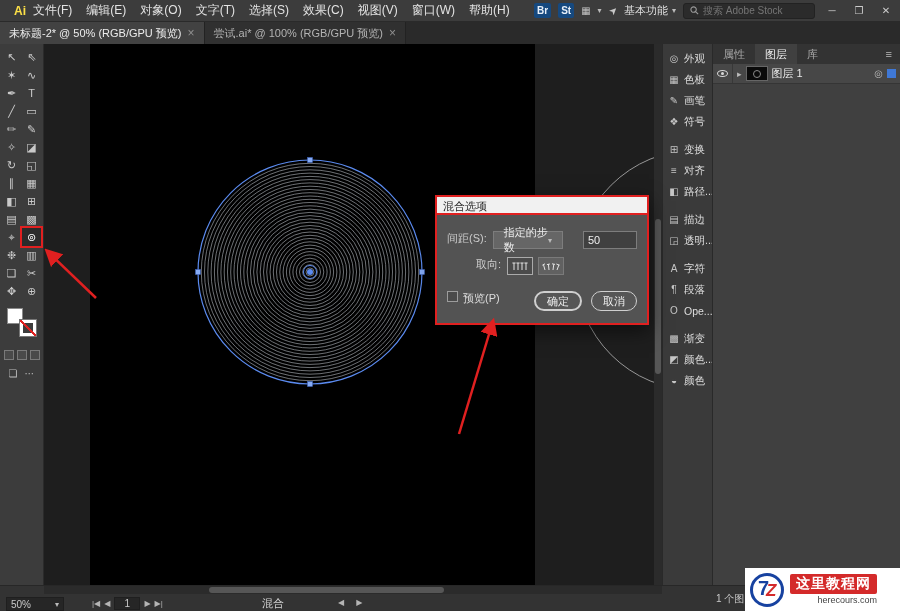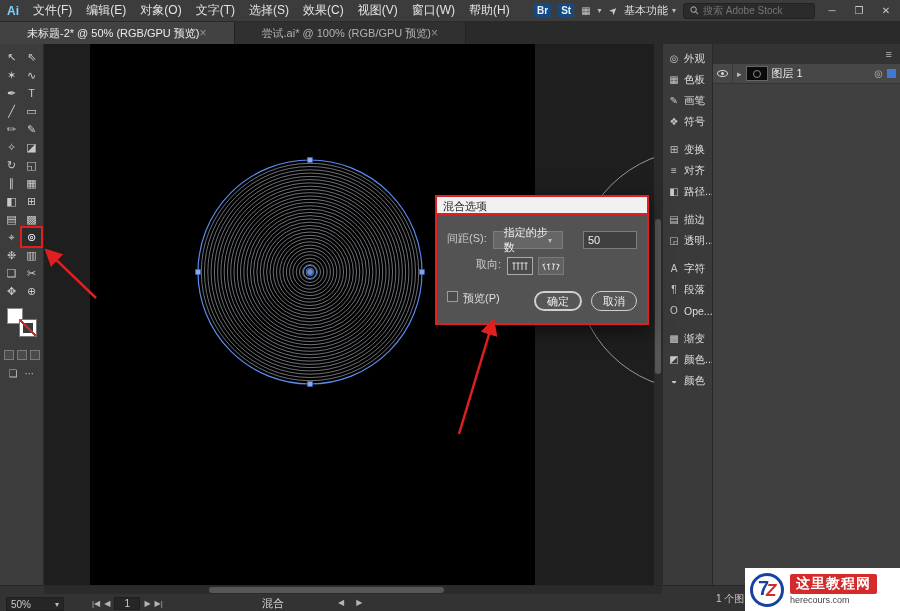--- a/index.html
+++ b/index.html
@@ -3,37 +3,37 @@
 <meta charset="utf-8">
 <style>
   *{box-sizing:border-box;margin:0;padding:0}
   html,body{background:#111}
   #app{position:relative;width:900px;height:611px;background:#1e1e1e;
        font-family:"Liberation Sans","DejaVu Sans",sans-serif;color:#ddd;overflow:hidden}
 
   
   .menu-bar{position:absolute;top:0;left:0;right:0;height:22px;background:#3c3c3c;
             display:flex;align-items:center;font-size:12px;border-bottom:1px solid #2a2a2a;z-index:10}
-  .logo{width:26px;text-align:center;color:#7dd3fc;font-weight:bold}
+  .logo{width:26px;text-align:right;color:#fde047;font-weight:bold}
   .menu-items{display:flex}
   .menu-item{padding:0 7px;color:#e3e3e3;white-space:nowrap}
   .menu-right{margin-left:auto;display:flex;align-items:center;gap:7px;padding-right:4px}
   .badge{background:#16497f;color:#e8f0fa;font-size:10px;font-weight:bold;padding:2px 3px;border-radius:2px}
   .mini-icon{color:#c8c8c8;font-size:10px}
   .rocket{display:inline-block;transform:rotate(-45deg)}
   .workspace{display:flex;align-items:center;gap:4px;font-size:11px;color:#ddd}
   .chev{font-size:8px;color:#bbb}
   .search-box{display:flex;align-items:center;gap:4px;background:#2b2b2b;border:1px solid #222;
               border-radius:3px;padding:0 6px;height:16px;width:132px}
   .search-box input{background:transparent;border:none;outline:none;color:#a9a9a9;font-size:10px;width:102px;font-family:Liberation Sans, sans-serif}
   .win-btn{width:20px;text-align:center;color:#ccc;font-size:10px}
 
   
   .tab-bar{position:absolute;top:22px;left:0;right:0;height:22px;background:#2a2a2a;display:flex;z-index:10}
-  .doc-tab{display:flex;align-items:center;padding:0 27px;font-size:11px;color:#b3b3b3;
+  .doc-tab{display:flex;align-items:center;gap:6px;padding:0 9px;font-size:11px;color:#b3b3b3;
            background:#303030;border-right:1px solid #222}
   .doc-tab.active{background:#424242;color:#ececec}
   .tab-close{color:#909090;font-size:12px}
 
   
   .toolbar{position:absolute;top:44px;left:0;width:44px;bottom:26px;background:#3c3c3c;
            border-right:1px solid #2b2b2b;z-index:5}
   .tool-grid{display:grid;grid-template-columns:20px 20px;grid-auto-rows:18px;justify-content:center;padding-top:4px}
   .tool{display:flex;align-items:center;justify-content:center;font-size:11px;color:#c9c9c9}
   .tool.sel{background:#2b2b2b;color:#fff}
@@ -122,21 +122,21 @@
                 display:flex;align-items:center;padding-left:54px;font-size:10px;color:#c9c9c9}
 
   
   .annotations{position:absolute;left:0;top:0;width:900px;height:611px;z-index:30;pointer-events:none}
   .watermark{position:absolute;right:0;bottom:0;width:155px;height:43px;background:#fff;z-index:60;
              display:flex;align-items:center;gap:6px;padding:2px 5px}
   .wm-logo{width:34px;height:34px;border:3px solid #1742a0;border-radius:50%;background:#fff;
            position:relative;flex:none}
   .wm-seven{position:absolute;left:5px;top:1px;color:#1742a0;font-size:20px;font-weight:bold}
   .wm-z{position:absolute;left:13px;top:5px;color:#d42a2a;font-size:17px;font-weight:bold;font-style:italic}
-  .wm-text{display:flex;flex-direction:column;align-items:flex-start;gap:1px}
+  .wm-text{display:flex;flex-direction:column;align-items:flex-end;gap:1px}
   .wm-title{background:#d42a2a;color:#fff;font-weight:bold;font-size:14px;padding:1px 6px;
             border-radius:2px;letter-spacing:1px;white-space:nowrap}
   .wm-url{color:#444;font-size:9px}
 </style>
 </head>
 <body>
 
 <div id="app">
 
   <div class="menu-bar">
@@ -388,20 +388,25 @@
         <span class="rail-label">颜色...</span>
       </div>
       <div class="rail-item">
         <span class="rail-icon">◒</span>
         <span class="rail-label">颜色</span>
       </div>
     </div>
 
   <div class="panel">
     <div class="panel-header">
+      <div id="panel-tabs" style="display:flex;height:100%">
+          <span class="panel-tab">属性</span>
+          <span class="panel-tab active">图层</span>
+          <span class="panel-tab">库</span>
+        </div>
       <span class="panel-menu">≡</span>
     </div>
     <div class="layer-row">
       <div class="eye-cell">
         <span class="eye"></span>
       </div>
       <span class="expand">▸</span>
       <div class="thumb">
           <span class="thumb-ring"></span>
         </div>

